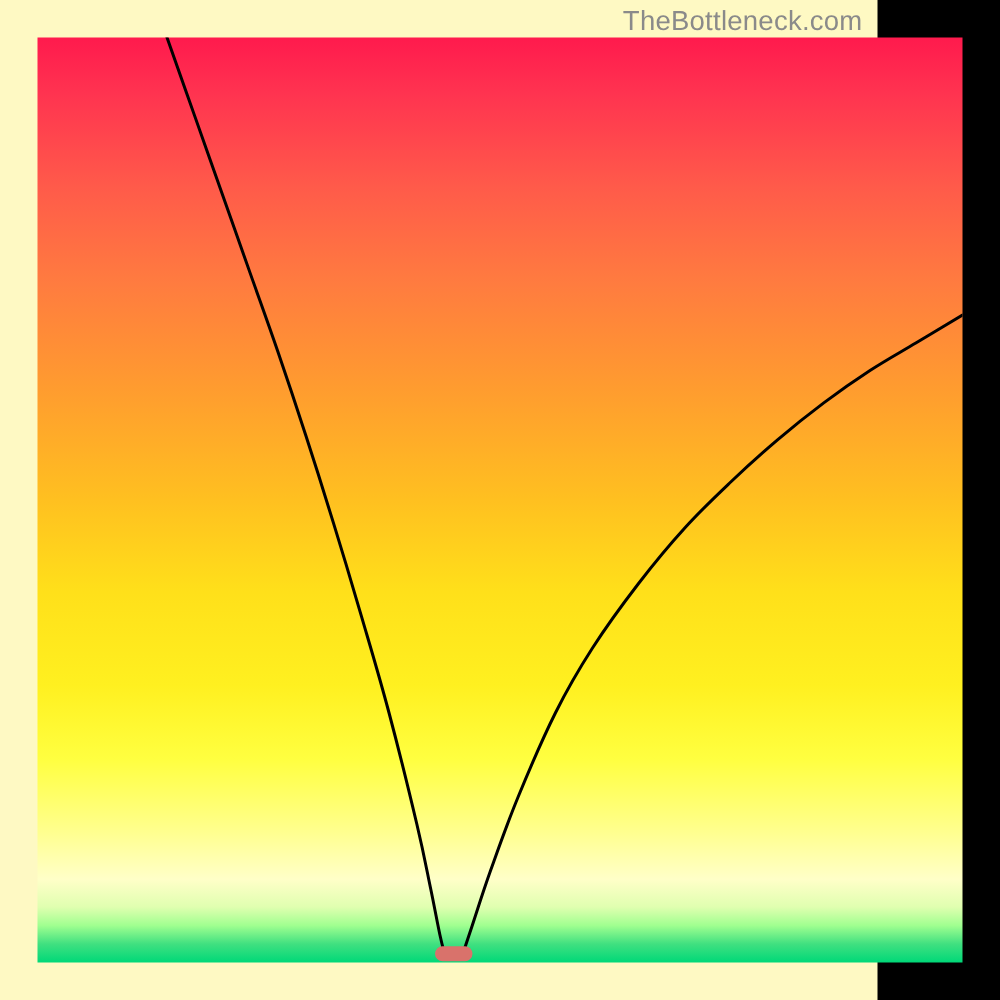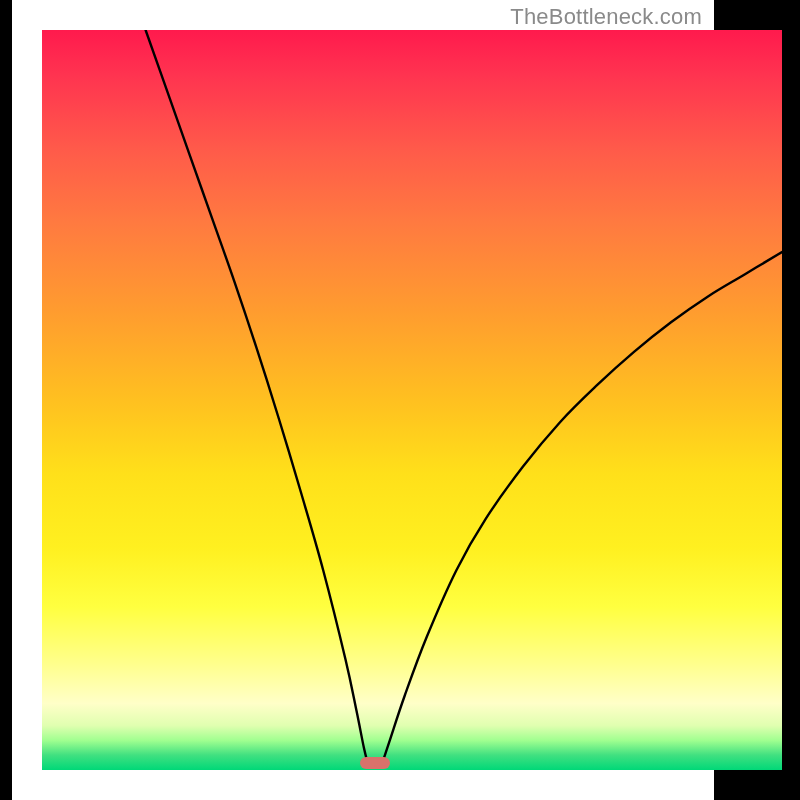--- a/index.html
+++ b/index.html
@@ -6,24 +6,24 @@
   body {
     width: 800px;
     height: 800px;
     background: #000;
     position: relative;
     font-family: Arial, sans-serif;
   }
   .frame {
     position: absolute;
     top: 0;
-    left: 12px;
+    left: 0;
     width: 702px;
     height: 800px;
-    background: #ffffff;
+    background: #fef9c3;
   }
   .plot-area {
     position: absolute;
     top: 30px;
     left: 30px;
     width: 740px;
     height: 740px;
     background: linear-gradient(to bottom,
       #ff1a4d 0%,
       #ff3350 6%,

